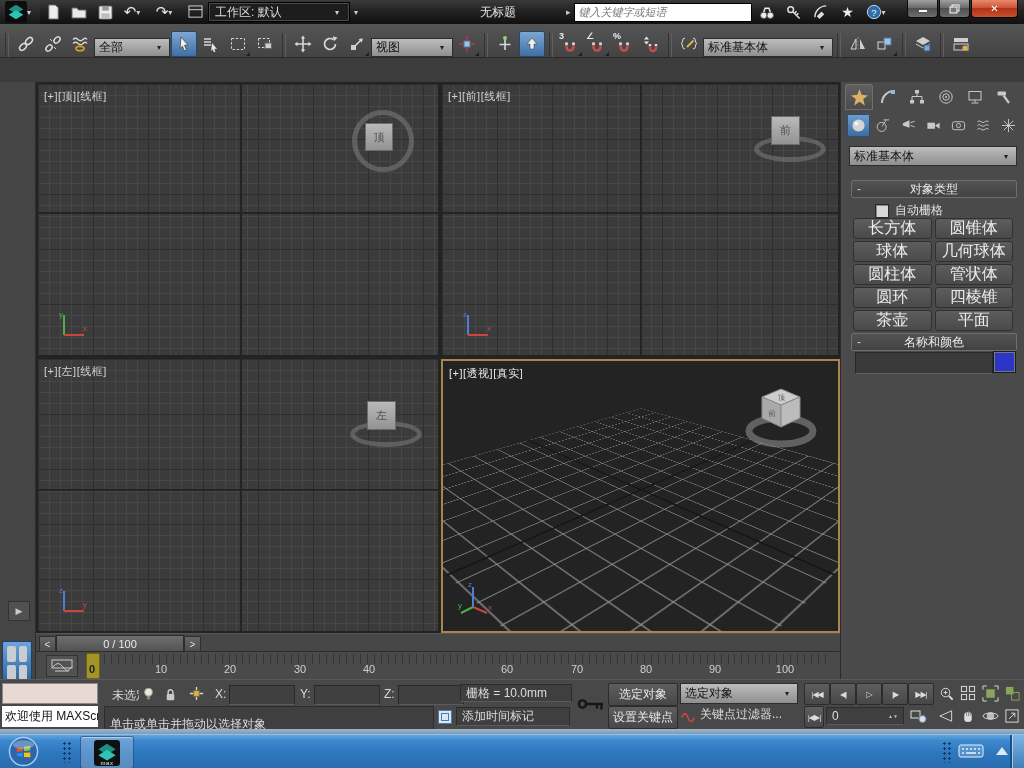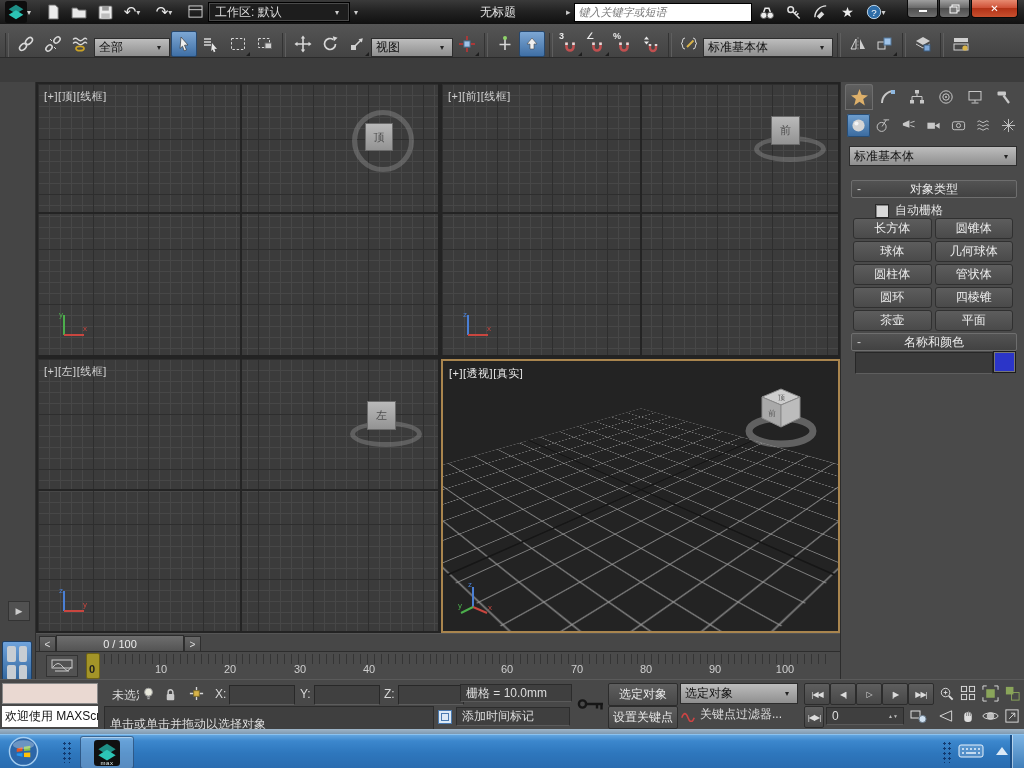--- a/index.html
+++ b/index.html
@@ -75,21 +75,21 @@
   
   #rightpanel{left:840px;top:82px;width:184px;height:597px;background:#4a4a4a;border-left:1px solid #2c2c2c;box-sizing:border-box;}
   .ptab{position:absolute;top:2px;width:28px;height:26px;display:flex;align-items:center;justify-content:center;border-radius:3px 3px 0 0;}
   .ptab.on{background:linear-gradient(#606060,#4a4a4a);box-shadow:inset 0 0 0 1px #6e6e6e;}
   .pcat{position:absolute;top:32px;width:23px;height:23px;display:flex;align-items:center;justify-content:center;border-radius:2px;}
   .pcat.on{background:linear-gradient(#6f9fcf,#3a6a9e);box-shadow:inset 0 0 0 1px #274e78;}
   .rollhead{position:absolute;height:16px;left:10px;width:164px;border:1px solid #6e6e6e;border-radius:2px;
     background:linear-gradient(#535353,#424242);text-align:center;font-size:12px;color:#ececec;line-height:16px;}
   .rollhead .minus{position:absolute;left:5px;top:0;color:#ccc;}
   .objbtn{height:19px;background:linear-gradient(#5d5d5d,#4a4a4a);border:1px solid #303030;border-radius:3px;
-    color:#ececec;display:flex;align-items:center;justify-content:center;font-size:12px;}
+    color:#ececec;display:flex;align-items:center;justify-content:center;font-size:16px;}
   #objgrid{position:absolute;left:12px;top:136px;width:160px;display:grid;grid-template-columns:1fr 1fr;gap:2px 3px;}
   .checkbox{width:12px;height:12px;background:#d9d9d9;border:1px solid #2a2a2a;box-shadow:inset 1px 1px 0 #888;}
   .namefield{position:absolute;left:14px;top:270px;width:132px;height:18px;background:#3a3a3a;
     border:1px solid #272727;border-bottom-color:#5e5e5e;}
   .swatch{position:absolute;left:152px;top:269px;width:21px;height:20px;border:1px solid #1c1c1c;box-shadow:inset 0 0 0 1px #777;}
 
   
   #leftstrip{left:0;top:82px;width:36px;height:597px;background:#454545;border-right:1px solid #2e2e2e;box-sizing:border-box;}
   #expandarrow{position:absolute;left:8px;top:519px;width:20px;height:18px;background:#515151;border:1px solid #333;
     color:#ccc;display:flex;align-items:center;justify-content:center;font-size:9px;}

